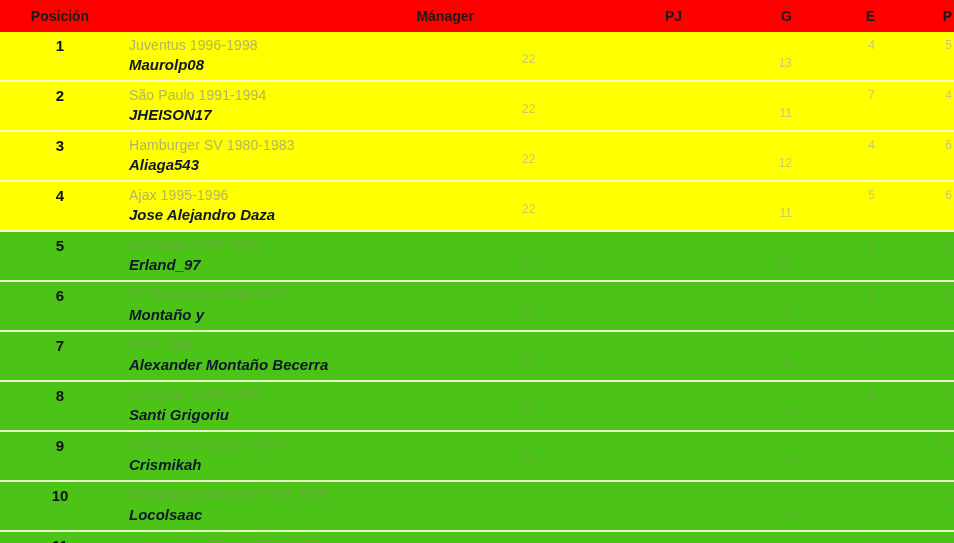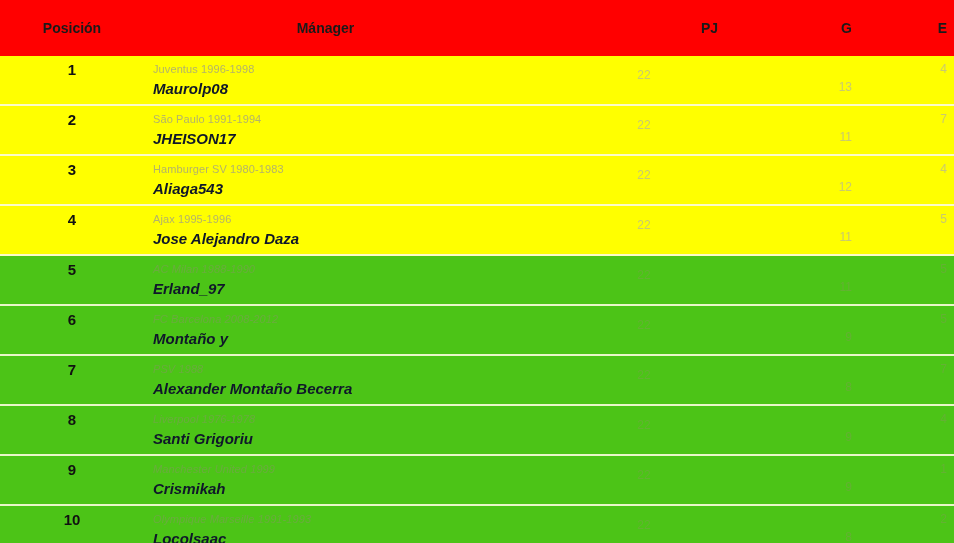--- a/index.html
+++ b/index.html
@@ -19,31 +19,31 @@
     border-collapse: collapse;
     table-layout: fixed;
   }
 
   
   .thead-row {
     background: #ff0000;
     height: 32px;
   }
   .thead-row th {
-    padding: 12px;
+    padding: 0;
     margin: 0;
     font-size: 14px;
     font-weight: bold;
     color: #1a1a1a;
     vertical-align: middle;
     line-height: 32px;
     white-space: nowrap;
   }
   th.col-pos      { width: 120px; text-align: center; }
-  th.col-manager  { width: 345px; text-align: center; padding-left: 9px; }
+  th.col-manager  { width: 345px; text-align: right; padding-left: 9px; }
   th.col-pj       { width: 160px; text-align: right;  padding-left: 48px; }
   th.col-g        { width: 110px; text-align: right; padding-right: 18px;}
   th.col-e        { width: 65px;  text-align: right; padding-right: 12px;}
   th.col-p        { width: 65px;  text-align: right; padding-right: 11px;}
 
   
   tbody tr {
     border-bottom: 2px solid #fbfbc8;
   }
   tbody tr.zone-yellow { background: #ffff00; }
@@ -64,42 +64,42 @@
     padding-top: 5px;
   }
 
   .cell-manager {
     padding-left: 9px;
     padding-top: 5px;
     padding-bottom: 5px;
   }
   .team-name {
     display: block;
-    font-size: 11px;
+    font-size: 14px;
     font-weight: normal;
     color: #8f9a7a;
     line-height: 17px;
     letter-spacing: 0.1px;
   }
   tr.zone-yellow .team-name { color: #b3b36a; }
   tr.zone-green  .team-name { color: #6aac3f; font-style: italic; }
 
   .manager-name {
     display: block;
     font-size: 15px;
     font-weight: bold;
     font-style: italic;
     color: #0f172a;
     line-height: 21px;
   }
 
   .cell-pj {
-    text-align: center;
+    text-align: left;
     padding-left: 48px;
-    padding-top: 12px;
+    padding-top: 20px;
     font-size: 12px;
   }
   .cell-g  { text-align: right; padding-right: 18px; padding-top: 24px; font-size: 12px;}
   .cell-e  { text-align: right; padding-right: 12px; padding-top: 6px; font-size: 12px;}
   .cell-p  { text-align: right; padding-right: 11px; padding-top: 6px; font-size: 12px;}
 
   tr.zone-yellow .cell-pj,
   tr.zone-yellow .cell-g,
   tr.zone-yellow .cell-e,
   tr.zone-yellow .cell-p { color: #c9c96f; }

